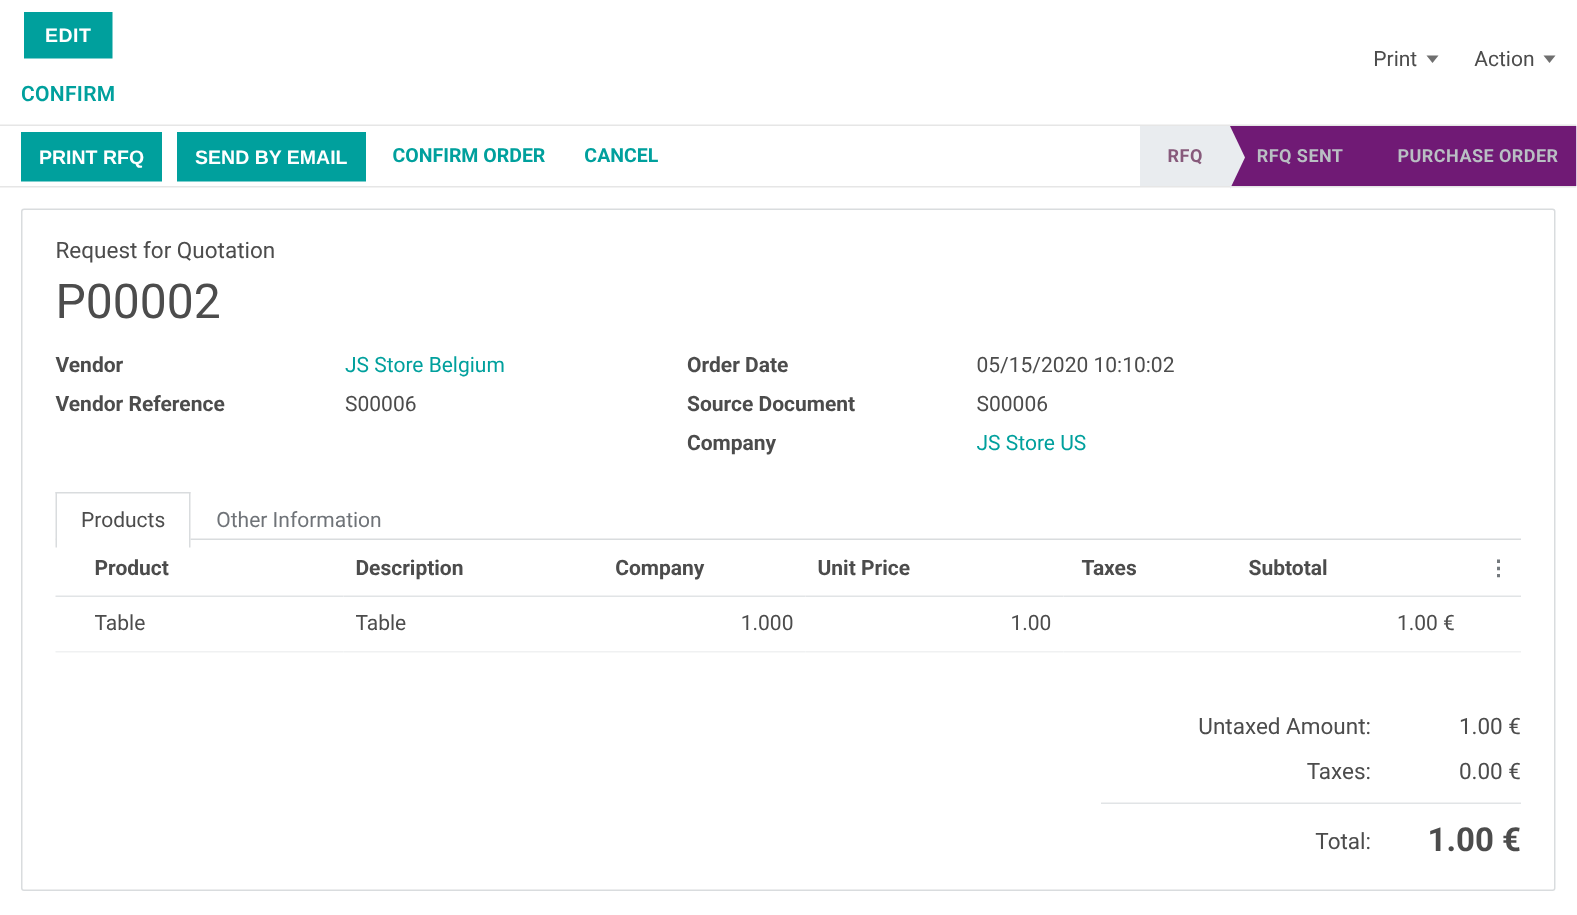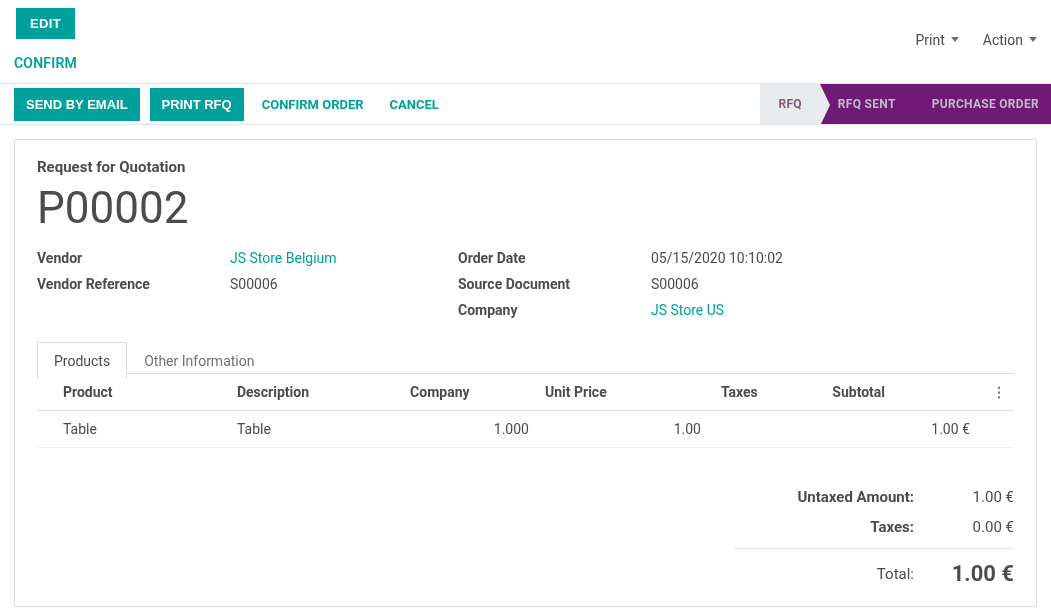--- a/index.html
+++ b/index.html
@@ -26,40 +26,40 @@
   .status-right { display: flex; align-items: stretch; }
   .status-step { display: flex; align-items: center; justify-content: center; padding: 0 18px; font-size: 12px; font-weight: 700; color: #b9bfc3; letter-spacing: .3px; position: relative; background: #701a75; }
   .status-step.active { background: #e9ecef; color: #6b3a4b; }
   .status-step.active .label-active { color: #875a7b; }
   .status-step .arrow-r { position: absolute; right: -10px; top: 0; bottom: 0; width: 0; height: 0; border-top: 21px solid transparent; border-bottom: 21px solid transparent; border-left: 10px solid #e9ecef; z-index: 2; }
   .status-step:not(.active) .arrow-r { display: none; }
   .status-step:last-child { padding-right: 12px; }
 
   .form-wrap { padding: 14px; }
   .form-sheet { border: 1px solid #d9dcde; border-radius: 2px; padding: 18px 22px 20px 22px; }
-  .section-title { font-weight: 700; font-size: 15px; margin-bottom: 4px; }
-  .record-number { font-size: 44px; font-weight: 400; color: #4c4c4c; margin: 6px 0 16px 0; }
+  .section-title { font-weight: 400; font-size: 15px; margin-bottom: 4px; }
+  .record-number { font-size: 32px; font-weight: 400; color: #4c4c4c; margin: 6px 0 16px 0; }
 
   .field-grid { display: grid; grid-template-columns: 185px 220px 185px 1fr; row-gap: 10px; column-gap: 8px; align-items: center; font-size: 14px; }
   .f-label { color: #4c4c4c; font-weight: 700; font-size: 14px; }
   .f-value { color: #4c4c4c; }
   .f-link { color: #00a09d; cursor: pointer; }
 
   .tabs { display: flex; gap: 0; margin-top: 18px; border-bottom: 1px solid #d9dcde; }
   .tab { padding: 10px 16px; color: #6f7378; cursor: pointer; border: 1px solid transparent; border-bottom: none; position: relative; top: 6px; }
   .tab.active { color: #4c4c4c; border-color: #d9dcde; background: #fff; }
 
   .table { width: 100%; border-collapse: collapse; margin-top: 0; }
   .table th { text-align: left; font-weight: 700; padding: 10px 8px; border-bottom: 1px solid #e1e4e6; font-size: 14px; }
   .table td { padding: 10px 8px; border-bottom: 1px solid #f0f1f2; font-size: 14px; }
   .th-right, .td-right { text-align: right; }
   .kebab { color: #74797d; font-weight: 700; cursor: pointer; padding-left: 6px; }
 
   .totals { margin-top: 40px; display: grid; grid-template-columns: 1fr 180px 100px; row-gap: 12px; align-items: center; }
-  .totals .t-label { text-align: right; color: #4c4c4c; font-weight: 700; font-size: 15px; }
+  .totals .t-label { text-align: right; color: #4c4c4c; font-weight: 400; font-size: 15px; }
   .totals .t-value { text-align: right; font-size: 15px; }
   .totals .t-total-label { text-align: right; font-size: 15px; color: #4c4c4c; }
   .totals .t-total-value { text-align: right; font-size: 22px; font-weight: 700; }
   .totals .spacer { }
   .totals .rule { grid-column: 2 / 4; border-top: 1px solid #e1e4e6; height: 0; }
 </style>
 </head>
 <body>
 
 <div class="page">
@@ -77,22 +77,22 @@
       </span>
       <span class="dropdown-text">
         <span>Action</span>
         <span class="caret"></span>
       </span>
     </div>
   </div>
 
   <div class="status-bar">
     <div class="status-left">
+      <button class="btn-green">PRINT RFQ</button>
       <button class="btn-green">SEND BY EMAIL</button>
-      <button class="btn-green">PRINT RFQ</button>
       <span class="link-strong">CONFIRM ORDER</span>
       <span class="link-strong">CANCEL</span>
     </div>
     <div class="status-right">
       <div class="status-step active">
         <span class="label-active">RFQ</span>
         <span class="arrow-r"></span>
       </div>
       <div class="status-step">
         <span>RFQ SENT</span>

